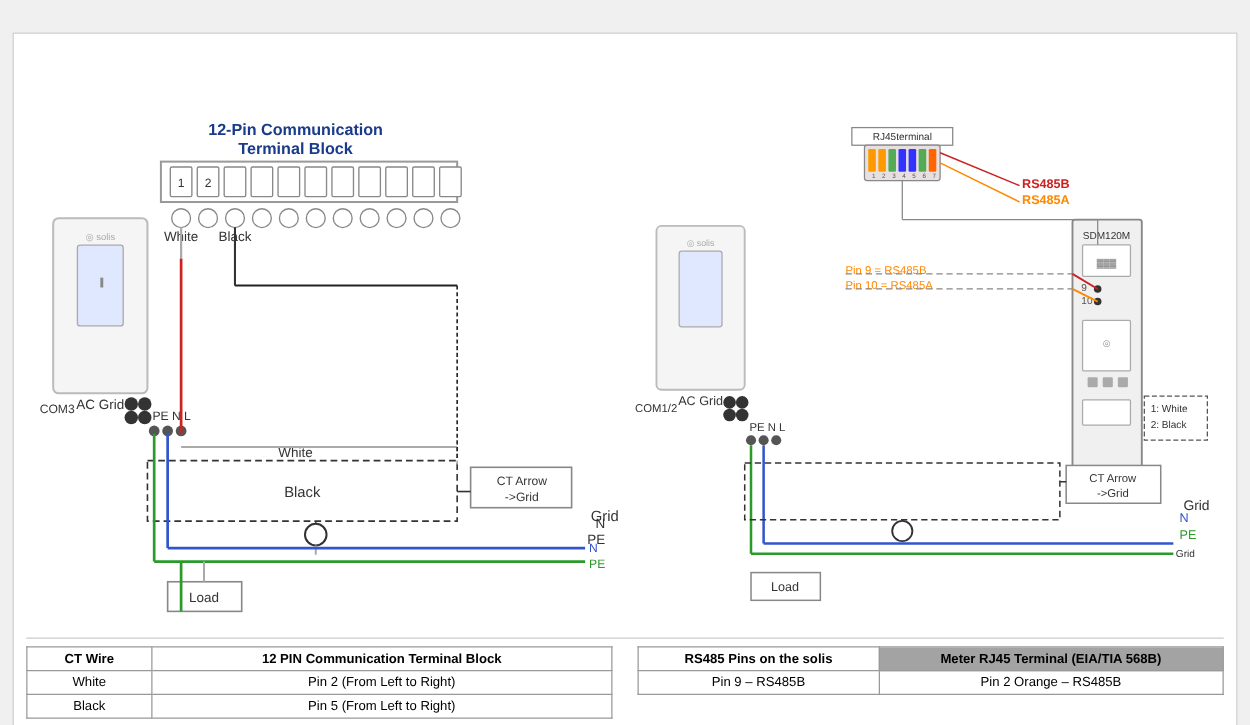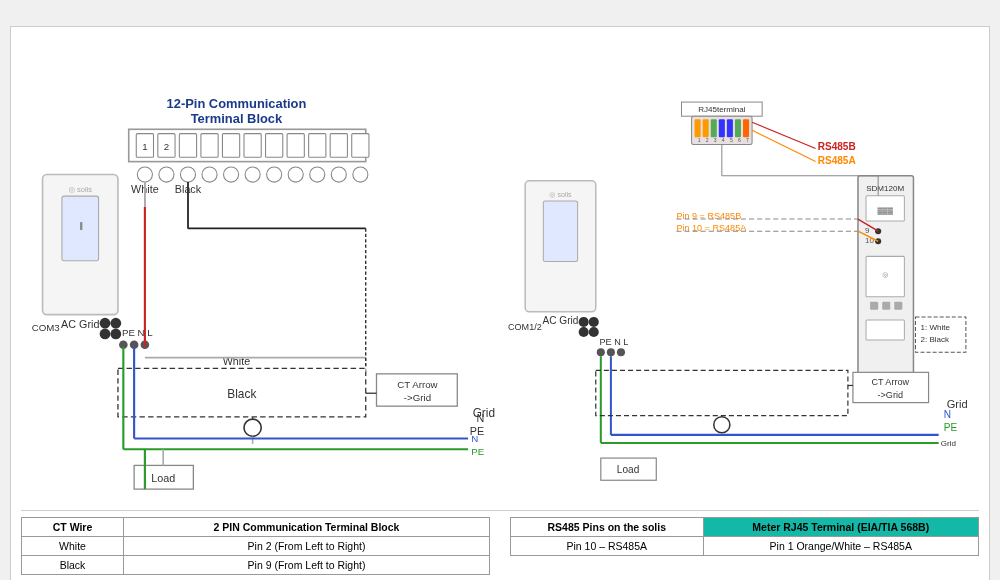--- a/index.html
+++ b/index.html
@@ -54,21 +54,21 @@
     table td, table th {
       border: 1px solid #999;
       padding: 3px 8px;
       text-align: center;
     }
     table th {
       background: #fff;
       font-weight: bold;
     }
     .col-header-left { background: #fff; }
-    .col-header-right { background: #14b8a6; }
+    .col-header-right { background: #a3a3a3; }
   </style>
 </head>
 <body>
 
 <div class="main-container">
   <div class="diagrams-row">
 
     <div class="left-diagram">
       <svg viewBox="0 0 440 340" class="diagram-svg">
 
@@ -292,46 +292,46 @@
     </div>
   </div>
 
   <div class="tables-row">
 
     <div class="table-left">
       <table>
         <thead>
           <tr>
             <th class="col-header-left">CT Wire</th>
-            <th class="col-header-left">2 PIN Communication Terminal Block</th>
+            <th class="col-header-left">12 PIN Communication Terminal Block</th>
           </tr>
         </thead>
         <tbody>
           <tr>
             <td>White</td>
             <td>Pin 2 (From Left to Right)</td>
           </tr>
           <tr>
             <td>Black</td>
-            <td>Pin 9 (From Left to Right)</td>
+            <td>Pin 5 (From Left to Right)</td>
           </tr>
         </tbody>
       </table>
     </div>
 
     <div class="table-right">
       <table>
         <thead>
           <tr>
             <th class="col-header-left">RS485 Pins on the solis</th>
             <th class="col-header-right">Meter RJ45 Terminal (EIA/TIA 568B)</th>
           </tr>
         </thead>
         <tbody>
           <tr>
-            <td>Pin 10 – RS485A</td>
-            <td>Pin 1 Orange/White – RS485A</td>
+            <td>Pin 9 – RS485B</td>
+            <td>Pin 2 Orange – RS485B</td>
           </tr>
         </tbody>
       </table>
     </div>
   </div>
 </div>
 
 </body></html>

